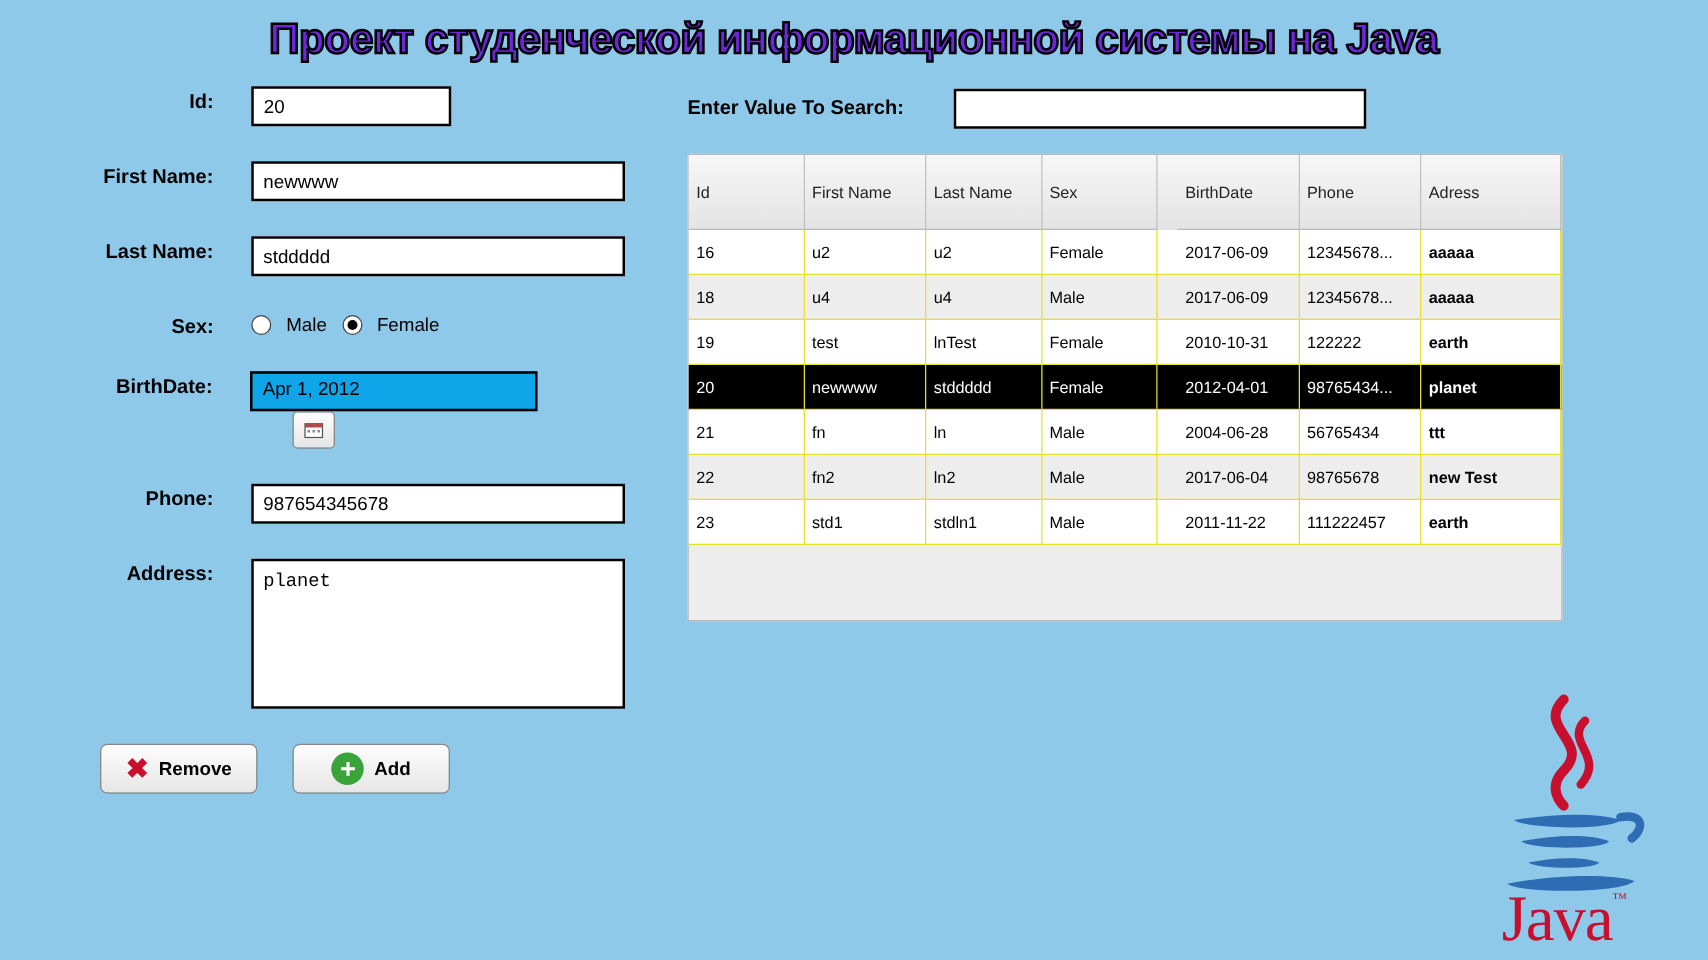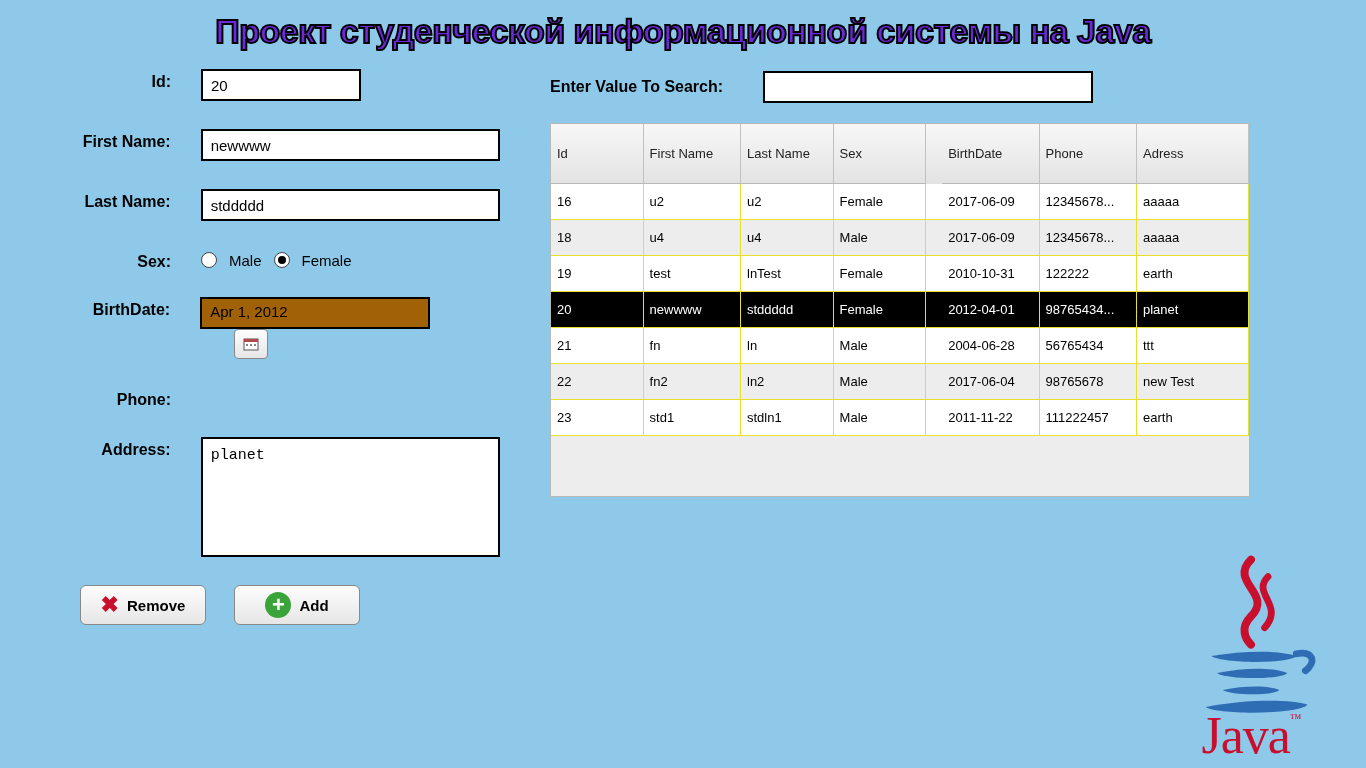--- a/index.html
+++ b/index.html
@@ -54,21 +54,21 @@
     background: #fff;
     padding: 0 8px;
     font-size: 15px;
   }
   .id-input { width: 160px; }
   .text-input { width: 300px; }
   .date-input {
     width: 230px;
     height: 32px;
     border: 2px solid #000;
-    background: #a16207;
+    background: #0ea5e9;
     padding: 4px 20px 0 8px;
     font-size: 15px;
     display: inline-block;
     vertical-align: top;
   }
   .cal-btn {
     width: 34px; height: 30px;
     margin-left: 34px;
     border: 1px solid #888;
     background: linear-gradient(#fdfdfd,#e6e6e6);
@@ -156,21 +156,21 @@
   .grid-body {}
   .grid-row { display:flex; border-bottom:1px solid #e6e02a; background:#fff; }
   .grid-row.alt { background:#ededed; }
   .grid-row.sel { background:#000; color:#fff; }
   .grid-row div {
     padding:10px 6px;
     border-right:1px solid #e6e02a;
     overflow:hidden; white-space:nowrap; text-overflow:ellipsis;
   }
   .c0{width:95px;} .c1{width:100px;} .c2{width:95px;} .c3{width:95px;}
-  .c4{width:100px;margin-left:16px;} .c5{width:100px;} .c6{width:115px; border-right:none;}
+  .c4{width:100px;margin-left:16px;} .c5{width:100px;} .c6{width:115px; border-right:none;font-weight:bold;}
 
   
   .java-logo {
     position:absolute;
     right: 20px; bottom: 8px;
     width: 190px;
     text-align:center;
   }
   .java-logo svg { width: 140px; height: 170px; }
   .java-text {
@@ -228,20 +228,21 @@
             <rect x="3" y="7" width="2" height="2" fill="#888"></rect>
             <rect x="7" y="7" width="2" height="2" fill="#888"></rect>
             <rect x="11" y="7" width="2" height="2" fill="#888"></rect>
           </svg>
         </span>
       </div>
     </div>
 
     <div class="form-row">
       <div class="form-label">Phone:</div>
+      <input class="form-input text-input" value="987654345678" style="">
     </div>
 
     <div class="form-row">
       <div class="form-label">Address:</div>
       <textarea class="textarea" style="">planet</textarea>
     </div>
 
     <div class="button-bar">
       <div class="action-btn">
         <span class="ic-remove">✖</span>

